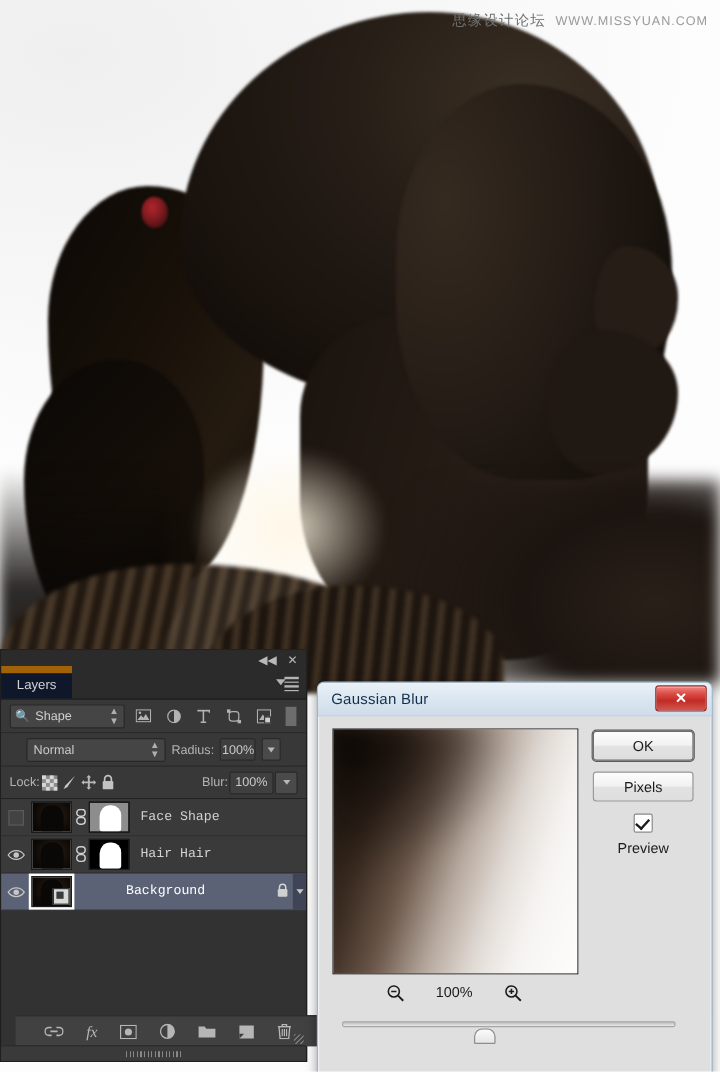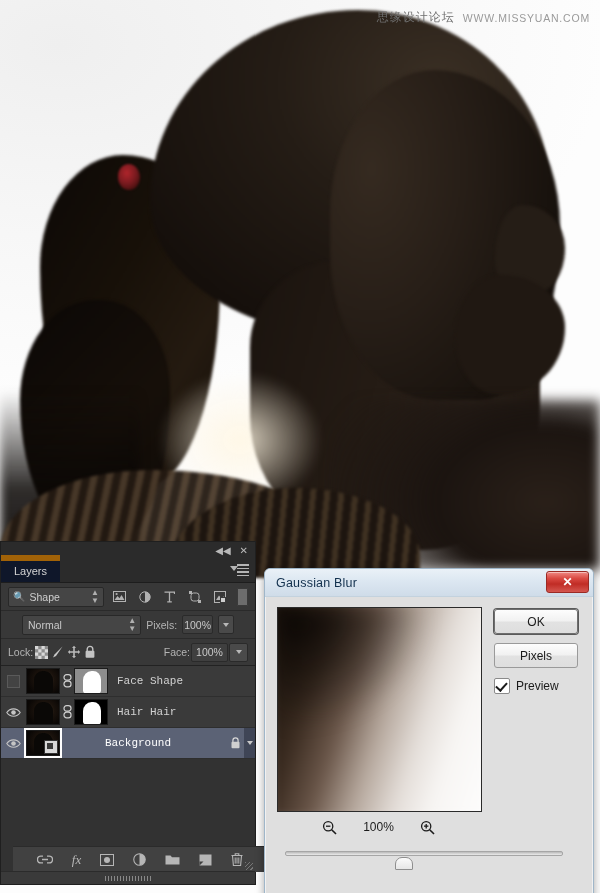--- a/index.html
+++ b/index.html
@@ -347,21 +347,21 @@
   }
   .gb-right{display:flex;flex-direction:column;gap:9px;padding-top:2px;}
   .btn{
     width:82px;height:23px;
     background:linear-gradient(180deg,#fdfdfd 0%,#f1f1f1 48%,#e2e2e2 52%,#dedede 100%);
     border:1px solid #9a9a9a;border-radius:3px;
     display:flex;align-items:center;justify-content:center;
     font-size:12px;color:#1b1b1b;cursor:pointer;
   }
   .btn.default{box-shadow:0 0 0 1px #5a5a5a;border-color:#6e6e6e;}
-  .chk-row{display:flex;align-items:center;gap:6px;margin-top:1px;}
+  .chk-row{display:flex;align-items:center;gap:6px;margin-top:1px;flex-direction:column;}
   .chk{
     width:14px;height:14px;background:#fff;border:1px solid #8a8a8a;border-radius:2px;
     position:relative;cursor:pointer;
   }
   .chk.on:after{
     content:"";position:absolute;left:3px;top:1px;width:5px;height:9px;
     border:solid #1b1b1b;border-width:0 2px 2px 0;transform:rotate(42deg);
   }
   .chk-label{font-size:12px;color:#1b1b1b;}
 
@@ -481,21 +481,21 @@
         </svg>
     </span>
     <span class="ftoggle"></span>
   </div>
 
   <div class="lp-blend">
     <div class="blend-select">
       <span>Normal</span>
       <span class="updown">▲<br>▼</span>
     </div>
-    <span class="lbl">Pixels:</span>
+    <span class="lbl">Radius:</span>
     <span class="numbox">100%</span>
     <span class="dropbtn">
         <i class="tri"></i>
       </span>
   </div>
 
   <div class="lp-lock">
     <span class="lbl">Lock:</span>
     <span class="lockico">
       <svg width="13" height="13" viewBox="0 0 12 12">
@@ -519,21 +519,21 @@
       <svg width="14" height="14" viewBox="0 0 14 14">
           <path d="M7 0.8 L9 3 H7.8 V6.2 H11 V5 L13.2 7 L11 9 V7.8 H7.8 V11 H9 L7 13.2 L5 11 H6.2 V7.8 H3 V9 L0.8 7 L3 5 V6.2 H6.2 V3 H5 Z" fill="#b9b9b9"></path>
         </svg>
     </span>
     <span class="lockico">
       <svg width="12" height="14" viewBox="0 0 12 14">
           <path d="M3.2 6 V4.2 a2.8 2.8 0 0 1 5.6 0 V6" fill="none" stroke="#c3c3c3" stroke-width="1.4"></path>
           <rect x="1.6" y="5.8" width="8.8" height="7" rx="1" fill="#c3c3c3"></rect>
         </svg>
     </span>
-    <span class="lbl" style="margin-left:auto">Face:</span>
+    <span class="lbl" style="margin-left:auto">Blur:</span>
     <span class="numbox">100%</span>
     <span class="dropbtn">
         <i class="tri"></i>
       </span>
   </div>
 
   <div class="lp-list">
 
     <div class="layer-row">
       <span class="eye-slot">

